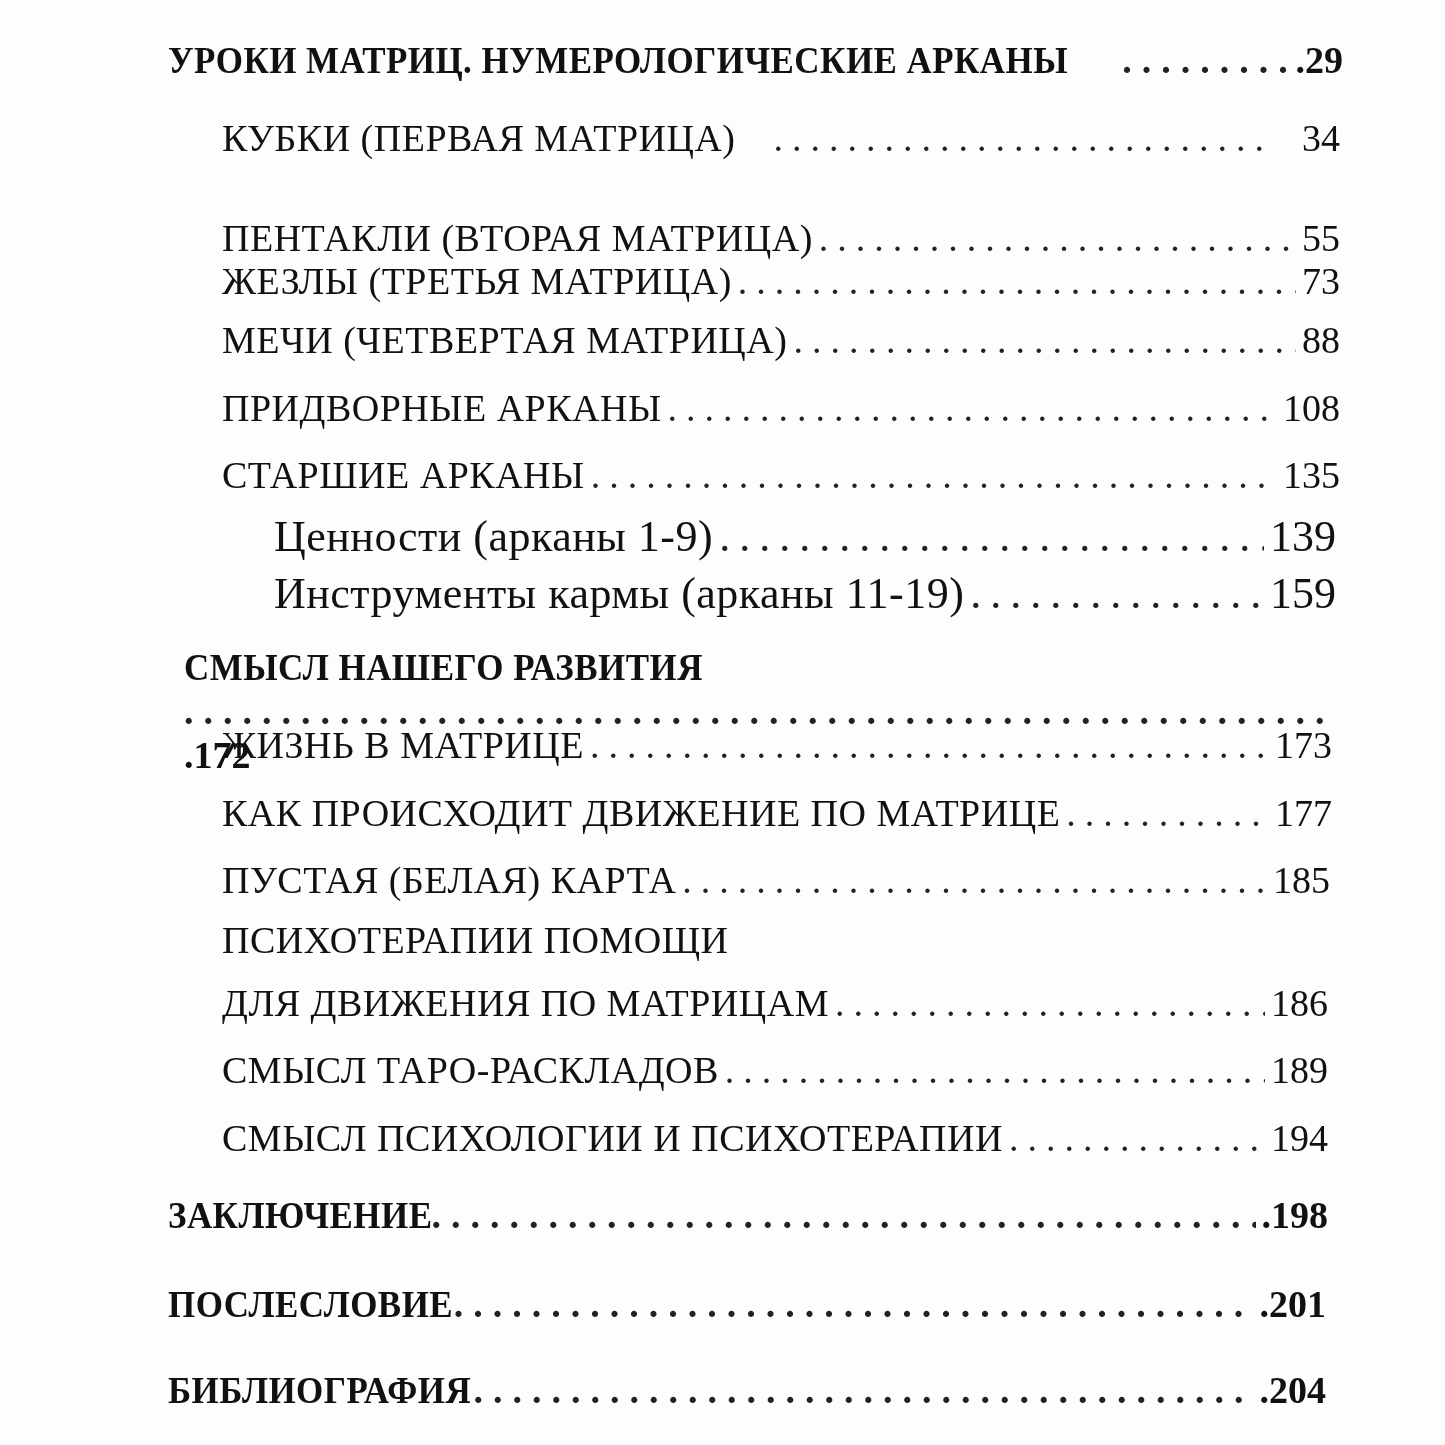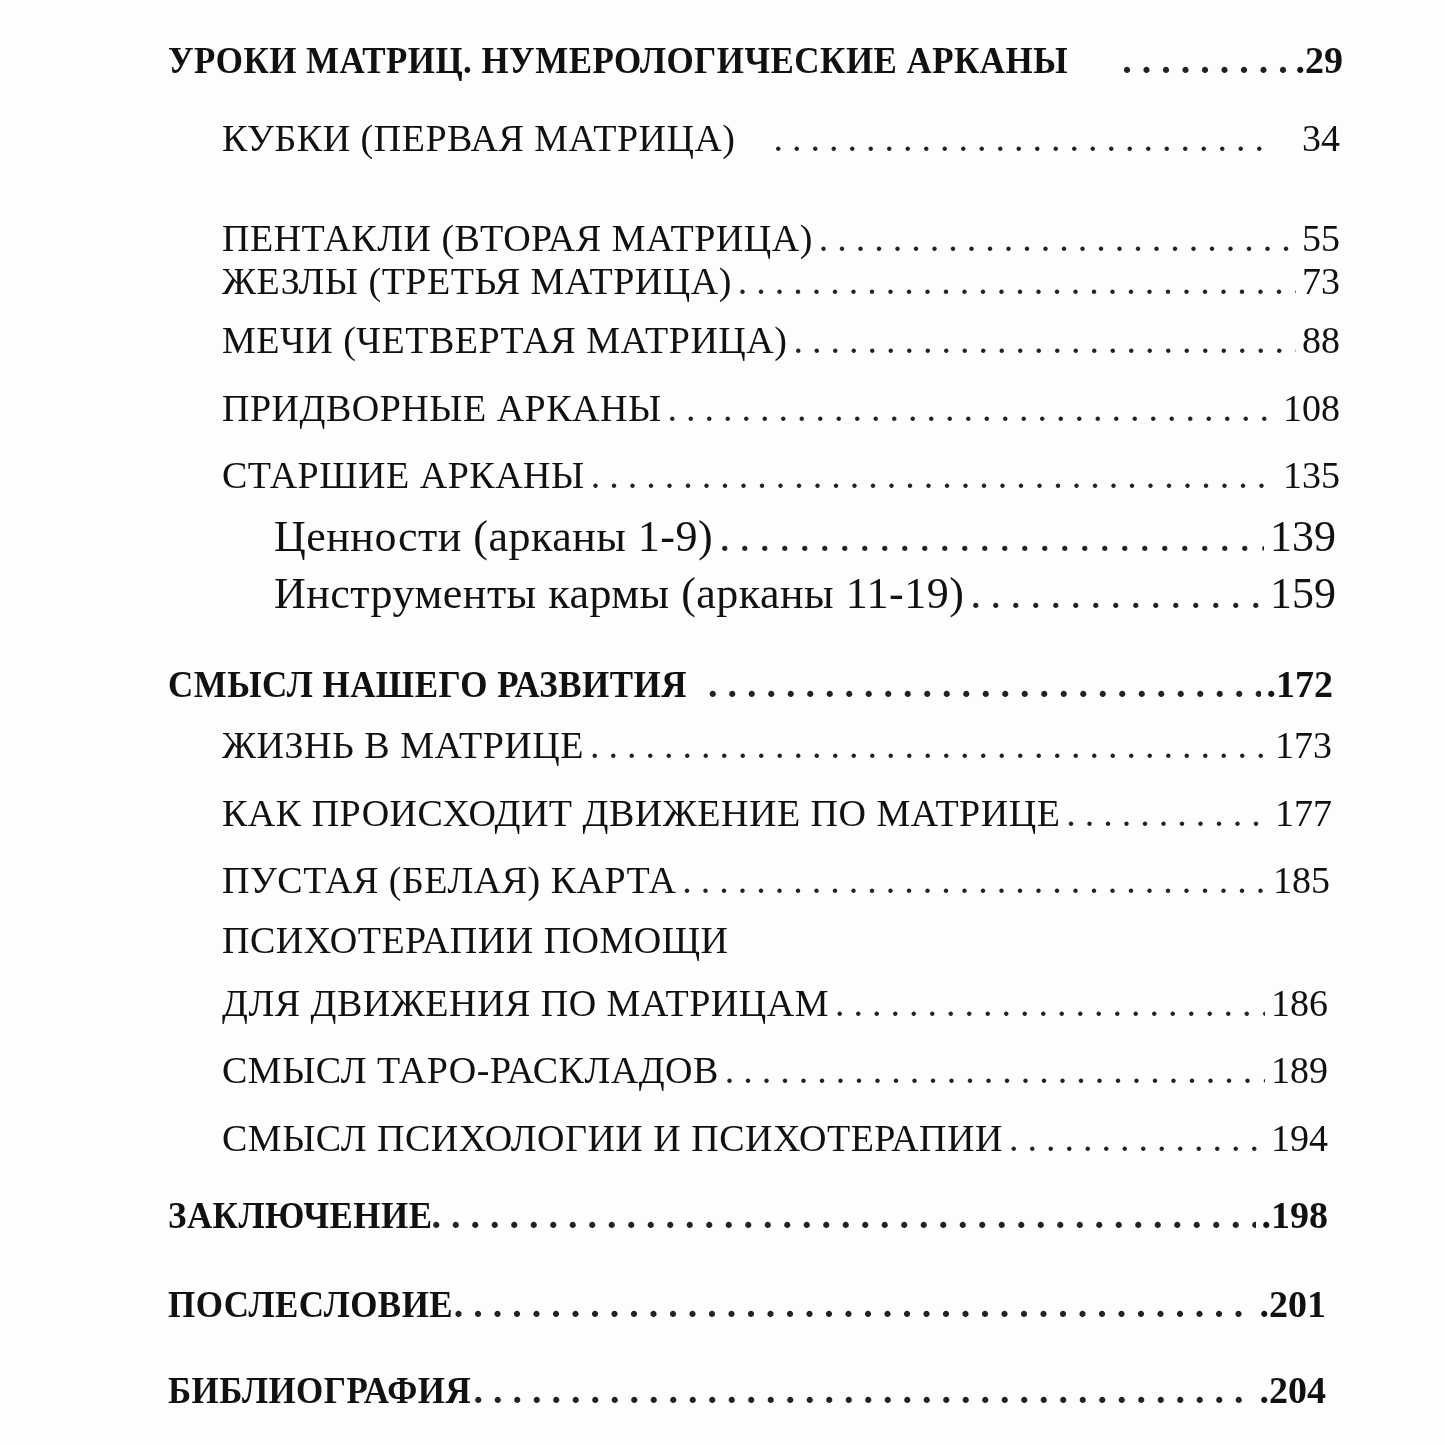--- a/index.html
+++ b/index.html
@@ -127,21 +127,21 @@
     <span class="toc-leader"></span>
     <span class="toc-page">139</span>
   </div>
 
   <div class="toc-row lvl3" style="top:568px;">
     <span class="toc-title">Инструменты кармы (арканы 11-19)</span>
     <span class="toc-leader"></span>
     <span class="toc-page">159</span>
   </div>
 
-  <div class="toc-row lvl1" style="top:662px; width:1165px;">
+  <div class="toc-row lvl1" style="top:645px; width:1165px;flex-direction:column;">
     <span class="toc-title">СМЫСЛ НАШЕГО РАЗВИТИЯ</span>
     <span class="toc-leader"></span>
     <span class="toc-page">.172</span>
   </div>
 
   <div class="toc-row lvl2" style="top:723px; width:1110px;">
     <span class="toc-title">ЖИЗНЬ В МАТРИЦЕ</span>
     <span class="toc-leader"></span>
     <span class="toc-page">173</span>
   </div>

